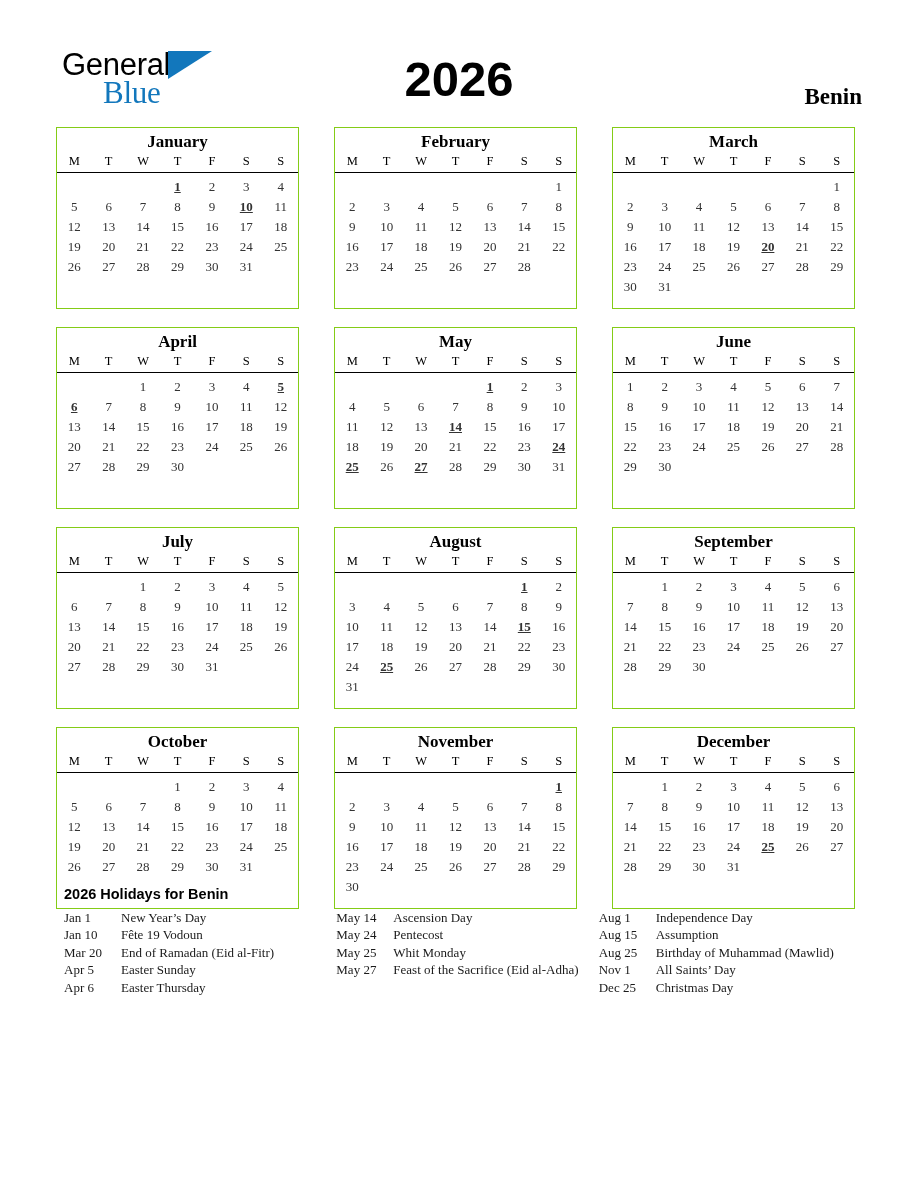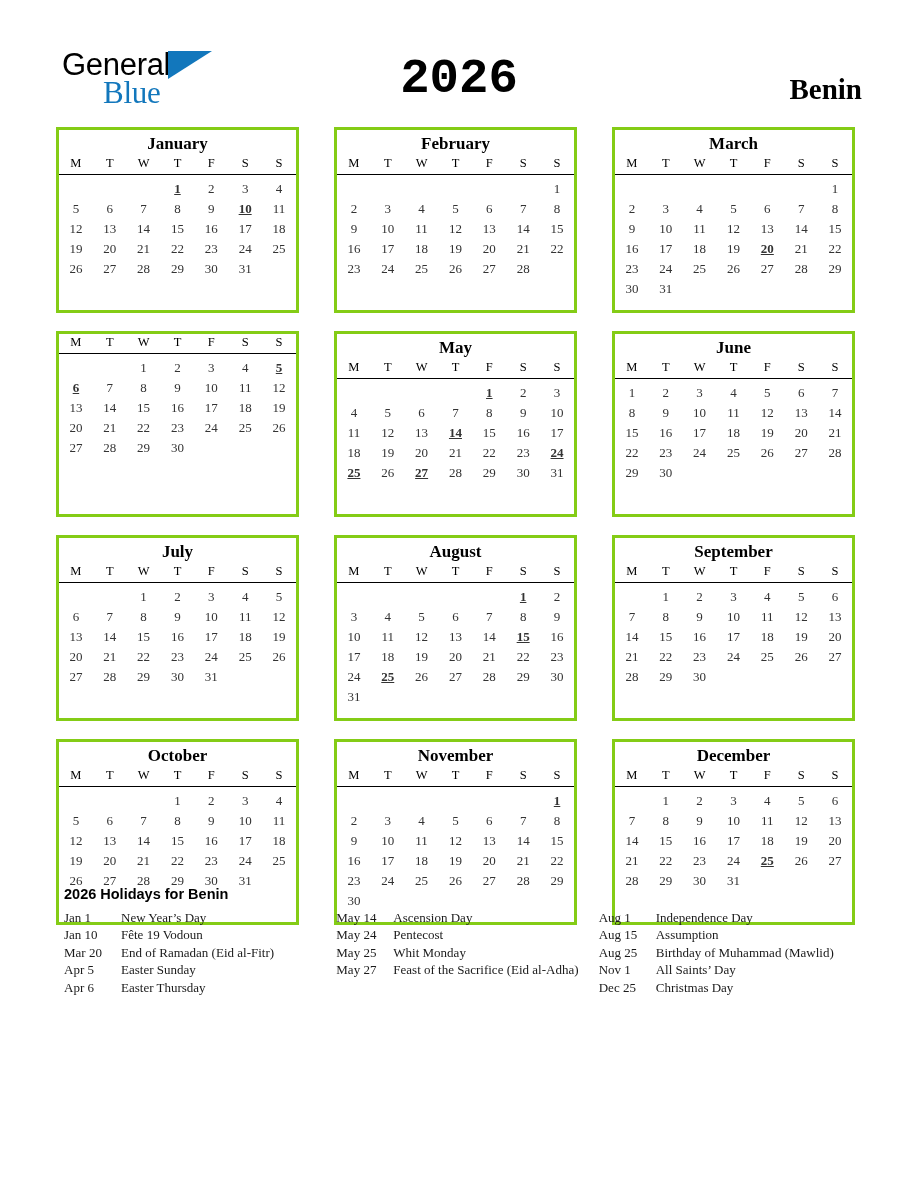--- a/index.html
+++ b/index.html
@@ -57,50 +57,50 @@
     line-height: 33px;
     color: #1277bc;
     letter-spacing: -0.3px;
   }
   .year-title {
     position: absolute;
     left: 0;
     top: 52px;
     width: 918px;
     text-align: center;
-    font-family: Liberation Mono, monospace;
+    font-family: Liberation Sans, sans-serif;
     font-weight: bold;
     font-size: 49px;
     line-height: 54px;
   }
   .country-title {
     position: absolute;
     right: 56px;
-    top: 76px;
+    top: 84px;
     font-family: "Liberation Serif", serif;
     font-weight: bold;
-    font-size: 29px;
+    font-size: 23px;
     line-height: 26px;
   }
 
   
   .months {
     position: absolute;
     left: 56px;
     top: 127px;
     width: 806px;
   }
   .month-row {
     display: flex;
     gap: 35px;
     margin-bottom: 18px;
   }
   .month {
     width: 243px;
-    border: 3px solid #84cc16;
+    border: 1px solid #84cc16;
     box-sizing: border-box;
     background: #ffffff;
   }
   .month-name {
     text-align: center;
     font-family: "Liberation Serif", serif;
     font-weight: bold;
     font-size: 17px;
     line-height: 21px;
     padding-top: 3px;
@@ -407,20 +407,21 @@
               <td></td>
               <td></td>
             </tr>
           </tbody>
         </table>
         <div class="month-pad"></div>
       </div>
     </div>
     <div class="month-row">
       <div class="month">
+        <div class="month-name">April</div>
         <table class="cal">
           <thead>
             <tr>
               <th>M</th>
               <th>T</th>
               <th>W</th>
               <th>T</th>
               <th>F</th>
               <th>S</th>
               <th>S</th>

